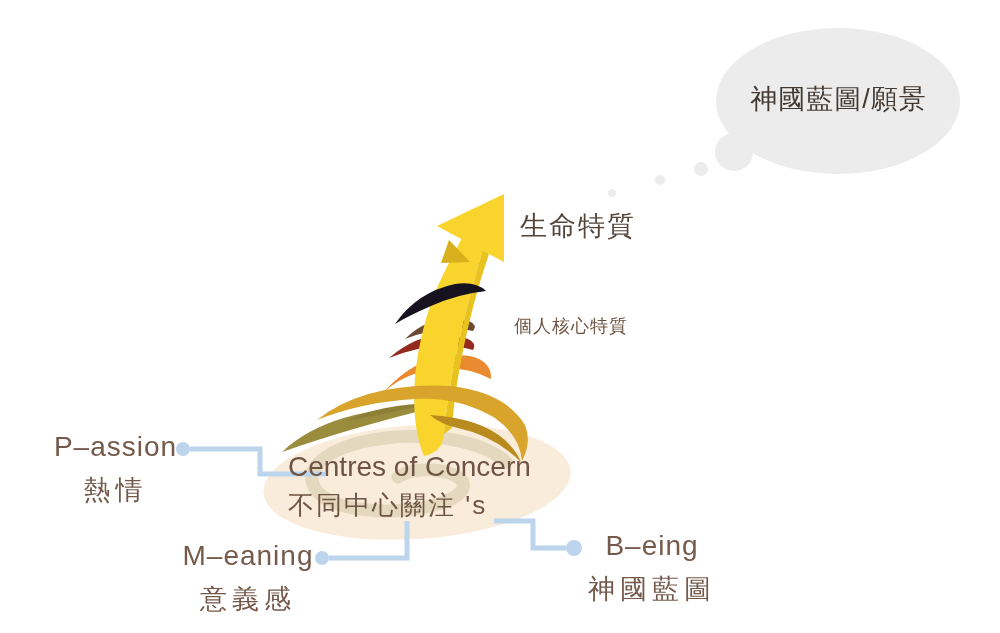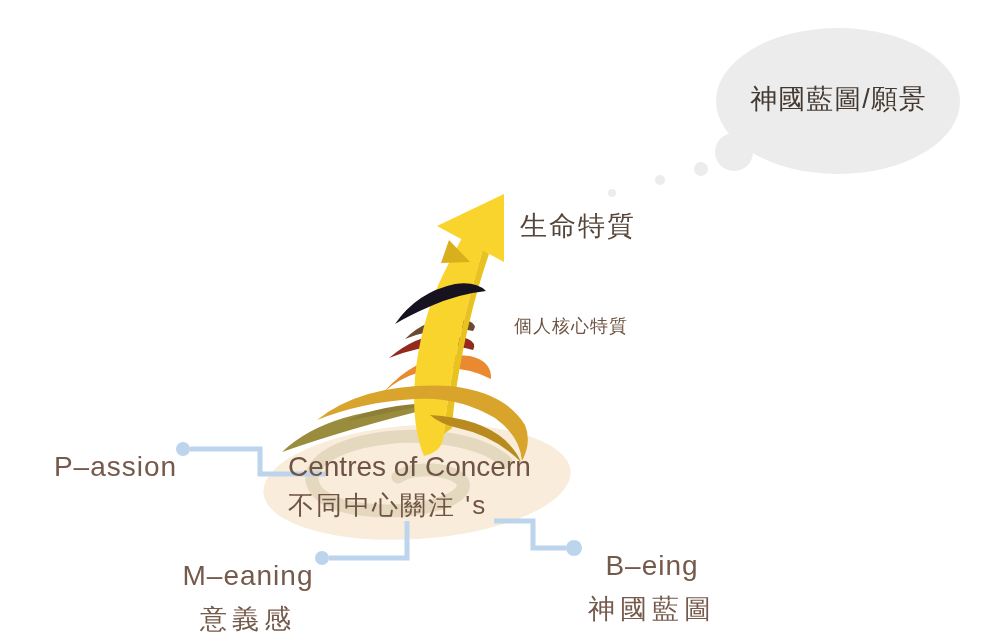--- a/index.html
+++ b/index.html
@@ -8,21 +8,21 @@
     font-family:"Liberation Sans","DejaVu Sans",sans-serif;
     border-radius:29px;
   }
   svg.art{position:absolute;left:0;top:0;}
   .lbl{position:absolute;line-height:1.15;white-space:nowrap;}
   .bubble-text{left:716px;top:84px;width:245px;text-align:center;font-size:27px;font-weight:500;color:#433931;letter-spacing:1px;}
   .mission{left:520px;top:211px;font-size:27px;color:#55453B;letter-spacing:2px;}
   .core{left:514px;top:316px;font-size:18px;color:#6F5443;letter-spacing:1px;}
   .centres-en{left:288px;top:451px;width:240px;text-align:left;font-size:28px;color:#6F5344;}
   .centres-zh{left:288px;top:491px;width:240px;font-size:26px;color:#6F5344;letter-spacing:2px;}
-  .callout{position:absolute;text-align:center;color:#75594A;margin-top:20px;}
+  .callout{position:absolute;text-align:center;color:#75594A;}
   .callout .en{font-size:28px;letter-spacing:1px;}
   .callout .zh{font-size:27px;letter-spacing:5px;margin-top:9px;}
   .callout-passion{left:38px;top:431px;width:155px;}
   .callout-meaning{left:168px;top:540px;width:160px;}
   .callout-being{left:577px;top:530px;width:150px;}
 </style>
 </head>
 <body>
 
 <div class="canvas">
@@ -74,20 +74,21 @@
 
   <div class="lbl mission">生命特質</div>
 
   <div class="lbl core">個人核心特質</div>
 
   <div class="lbl centres-en">Centres of Concern</div>
   <div class="lbl centres-zh">不同中心關注 's</div>
 
   <div class="callout callout-passion">
     <div class="en">P–assion</div>
+    <div class="zh">熱情</div>
   </div>
 
   <div class="callout callout-meaning">
     <div class="en">M–eaning</div>
     <div class="zh">意義感</div>
   </div>
 
   <div class="callout callout-being">
     <div class="en">B–eing</div>
     <div class="zh">神國藍圖</div>

